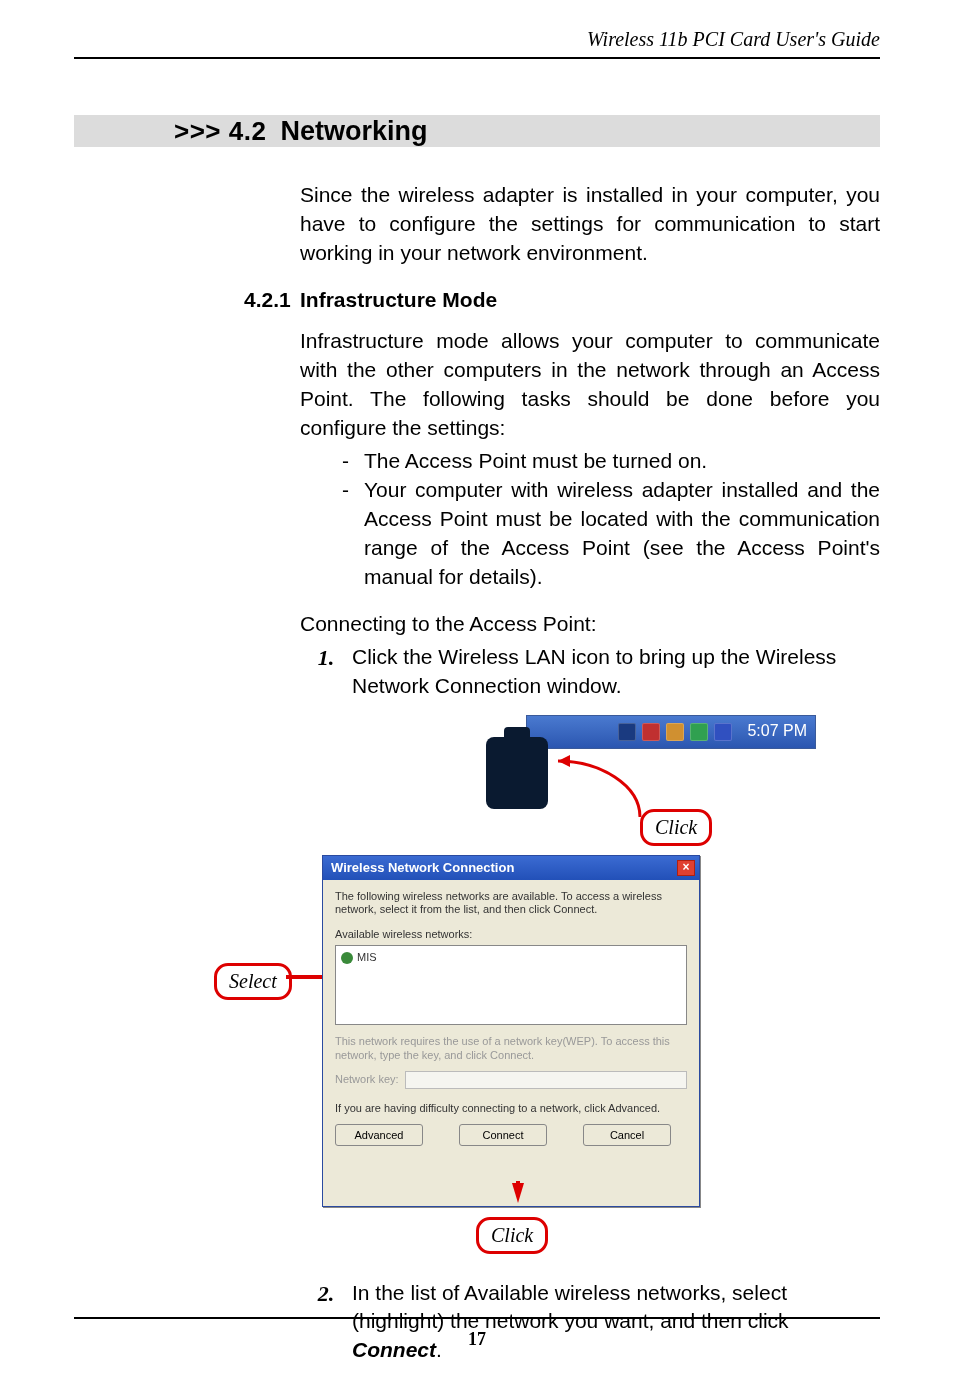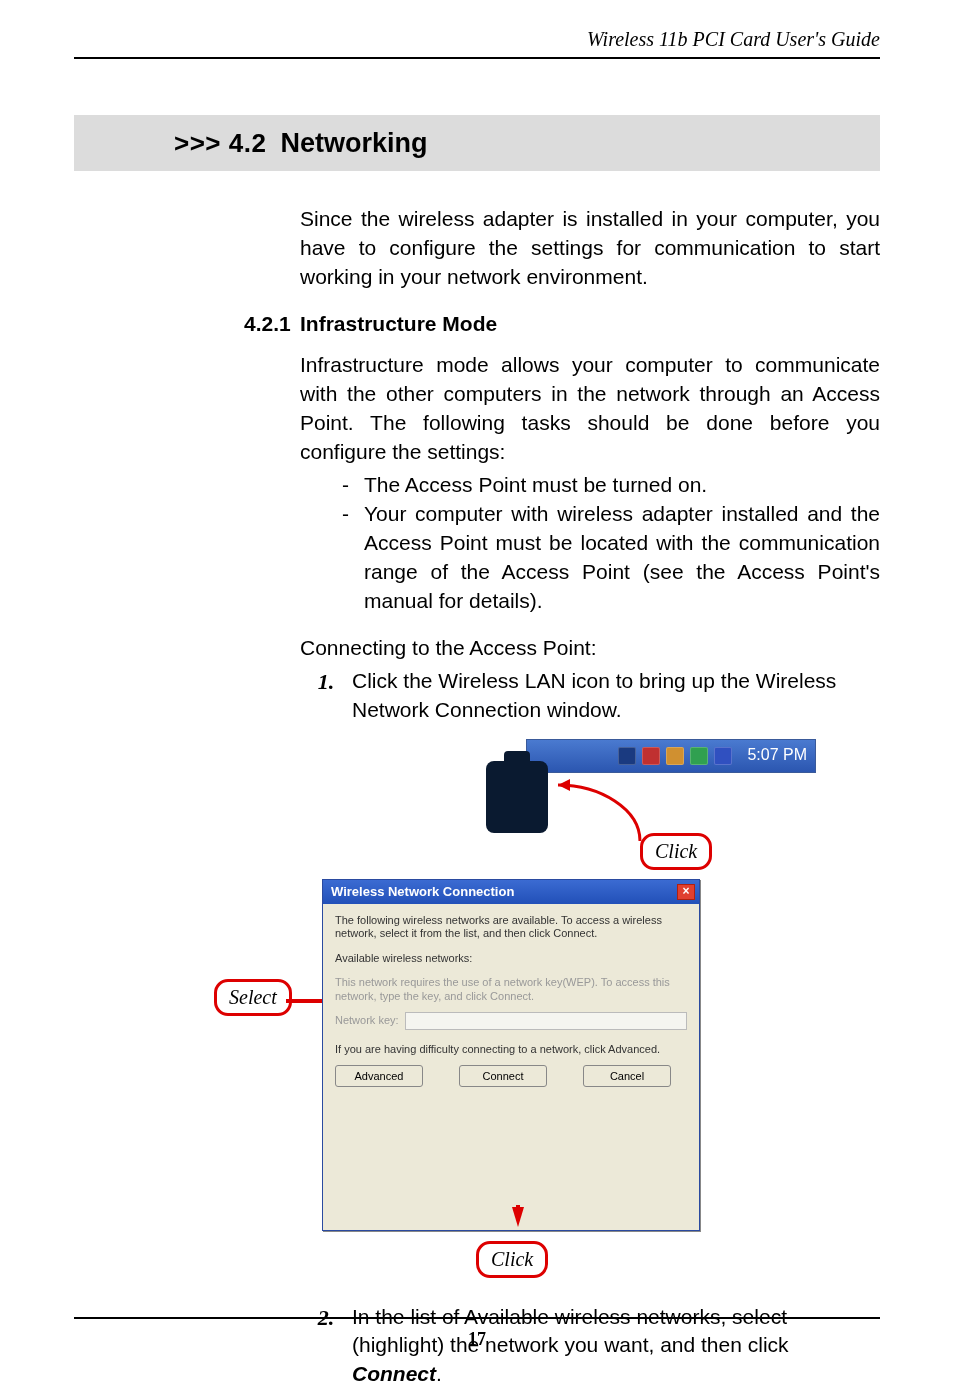--- a/index.html
+++ b/index.html
@@ -18,21 +18,21 @@
     text-align: right;
     font-style: italic;
     font-family: "Times New Roman", serif;
     font-size: 20px;
     padding-bottom: 6px;
     border-bottom: 2px solid #000;
     margin-bottom: 56px;
   }
   .section-band {
     background: #dcdcdc;
-    height: 56px;
+    height: 32px;
     display: flex;
     align-items: center;
     padding-left: 100px;
     margin-bottom: 34px;
   }
   .section-band .num {
     font-weight: bold;
     font-size: 26px;
     color: #000;
     font-family: Arial, sans-serif;
@@ -124,21 +124,21 @@
   .ant-ico { width:12px; height:12px; background:#3a8a3a; border-radius:50%; position:relative; }
   .grey-note { color:#999; font-size:11px; margin-top:10px; line-height:1.25; }
   .keyrow { display:flex; align-items:center; gap:6px; margin-top:8px; color:#999; font-size:11px;}
   .keyrow input { flex:1; height:18px; border:1px solid #bbb; background:#f5f5f0; }
   .adv-note { font-size:11px; margin-top:12px; margin-bottom:8px;}
   .btnrow { display:flex; gap:36px; }
   .btnrow button {
     width:88px; height:22px; font-size:11px;
     background:#ece9d8; border:1px solid #888; border-radius:3px;
   }
-  .callout.select { left:-8px; top:100px; }
+  .callout.select { left:-8px; top:108px; }
   .connector {
     position:absolute; background:#d00;
   }
   .conn-sel { left:64px; top:120px; width:40px; height:4px; }
   .arrow-down {
     position:absolute; left:290px; top:328px; width:0; height:0;
     border-left:6px solid transparent; border-right:6px solid transparent;
     border-top:20px solid #d00;
   }
   .arrow-down::before{ content:""; position:absolute; left:-2px; top:-22px; width:4px; height:6px; background:#d00;}
@@ -211,20 +211,26 @@
         <span class="connector conn-sel"></span>
 
         <div class="dialog">
           <div class="titlebar">
             <span>Wireless Network Connection</span>
             <span class="closex">×</span>
           </div>
           <div class="dlg-body">
             <div class="desc">The following wireless networks are available. To access a wireless network, select it from the list, and then click Connect.</div>
             <div class="lbl">Available wireless networks:</div>
+            <div class="listbox">
+              <div class="listrow">
+                <span class="ant-ico"></span>
+                <span>MIS</span>
+              </div>
+            </div>
             <div class="grey-note">This network requires the use of a network key(WEP). To access this network, type the key, and click Connect.</div>
             <div class="keyrow">
               <span>Network key:</span>
               <input type="text" style="">
             </div>
             <div class="adv-note">If you are having difficulty connecting to a network, click Advanced.</div>
             <div class="btnrow">
               <button>Advanced</button>
               <button>Connect</button>
               <button>Cancel</button>

